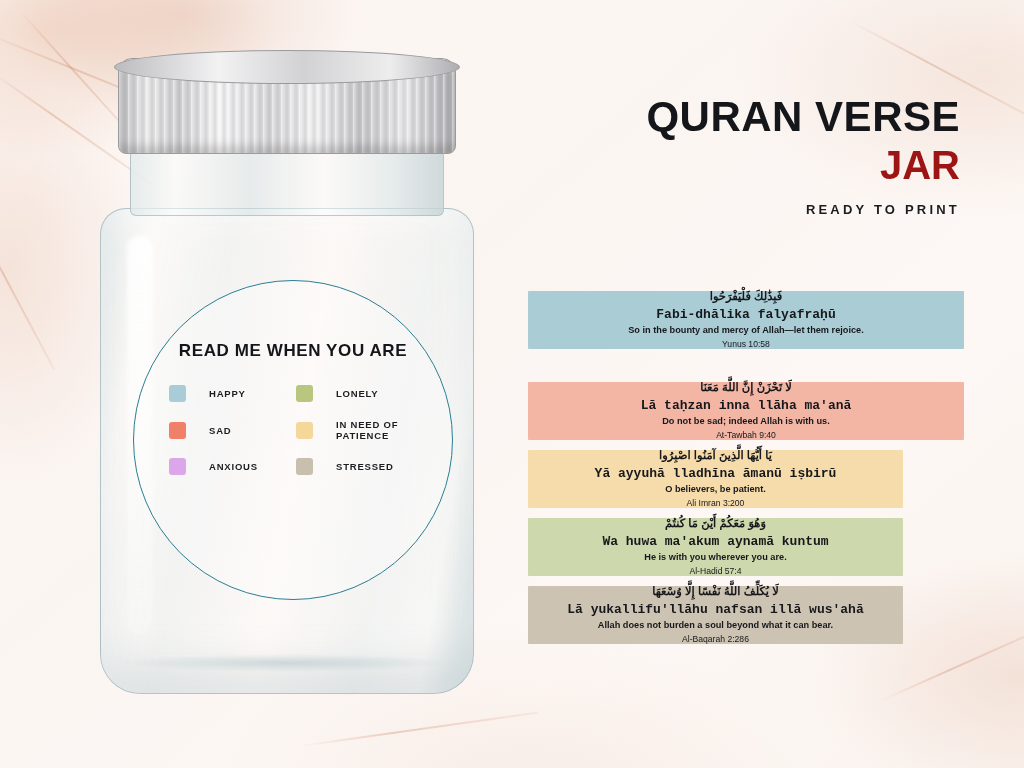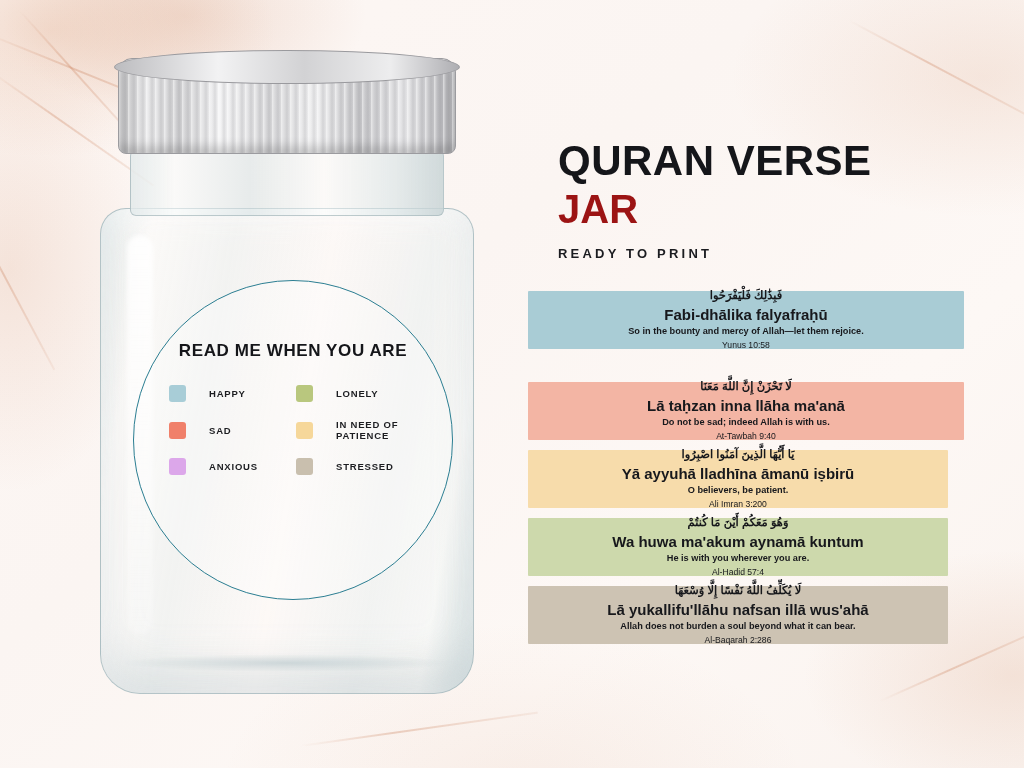--- a/index.html
+++ b/index.html
@@ -29,24 +29,23 @@
     position: absolute;
     background: linear-gradient(90deg, rgba(205,135,100,0) 0%, rgba(205,135,100,0.35) 40%, rgba(205,135,100,0.10) 100%);
     height: 1.5px;
     filter: blur(0.6px);
     transform-origin: left center;
   }
 
   
   .title-block {
     position: absolute;
-    left: 558px; top: 96px;
+    left: 530px; top: 96px;
     width: 430px;
-    text-align: left;
-    margin-top: 44px;
+    text-align: right;
   }
   .title-main {
     font-size: 42px;
     font-weight: 800;
     letter-spacing: 0.5px;
     color: #15161a;
     line-height: 1;
   }
   .title-sub {
     font-size: 40px;
@@ -178,25 +177,25 @@
     display: flex; flex-direction: column;
     align-items: center; justify-content: center;
     text-align: center;
     padding: 3px 10px;
     position: relative;
   }
   .strip .ar {
     font-size: 11.5px; font-weight: 700; color: #17181c;
     direction: rtl; line-height: 1.35; margin-bottom: 1px;
   }
-  .strip .tr { font-size: 15px; font-weight: 700; color: #17181c; line-height: 1.4; }
+  .strip .tr { font-size: 13px; font-weight: 700; color: #17181c; line-height: 1.4; font-family: Liberation Mono, monospace; }
   .strip .en { font-size: 9.2px; font-weight: 700; color: #17181c; line-height: 1.5; }
   .strip .ref { font-size: 8.6px; font-weight: 400; color: #17181c; line-height: 1.5; }
   .strip-wide { width: 436px; margin-top: 33px; }
-  .strip-narrow { width: 420px; text-align: center; }
+  .strip-narrow { width: 375px; text-align: center; }
 </style>
 </head>
 <body>
 
 <div class="marble">
   <div class="vein" style="left:-20px; top:30px;  width:260px; transform:rotate(22deg);"></div>
   <div class="vein" style="left:-10px; top:70px;  width:200px; transform:rotate(35deg);"></div>
   <div class="vein" style="left:20px;  top:10px;  width:180px; transform:rotate(48deg);"></div>
   <div class="vein" style="left:-30px; top:210px; width:180px; transform:rotate(62deg);"></div>
   <div class="vein" style="left:850px; top:20px;  width:220px; transform:rotate(28deg);"></div>

